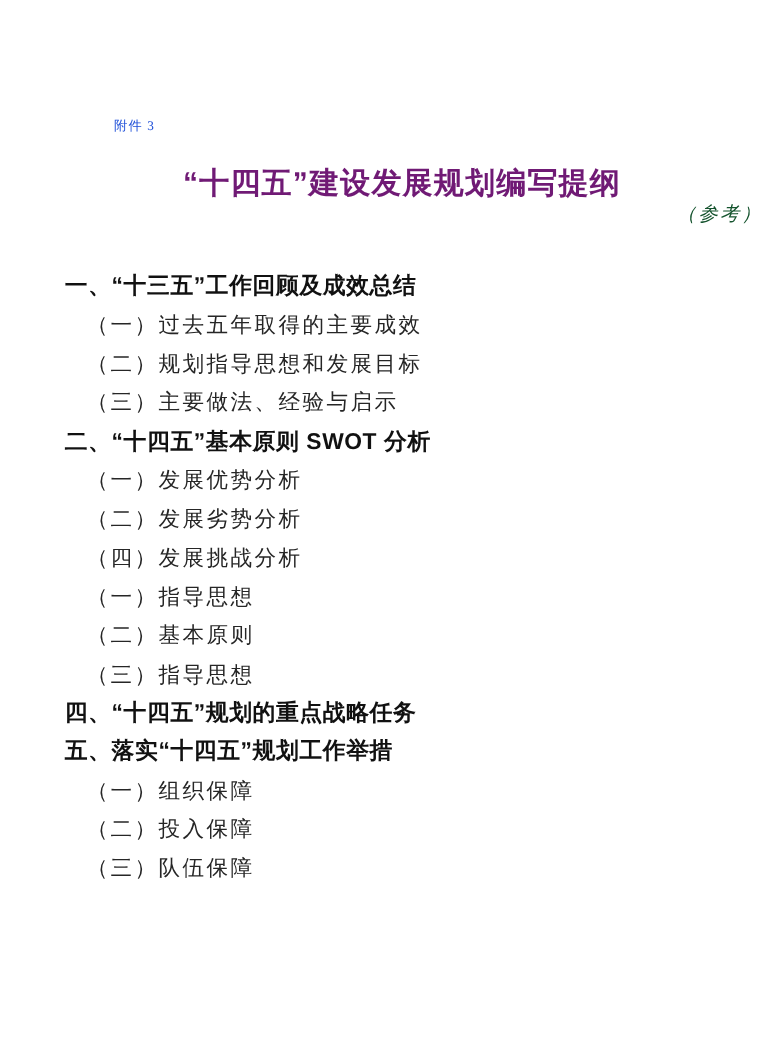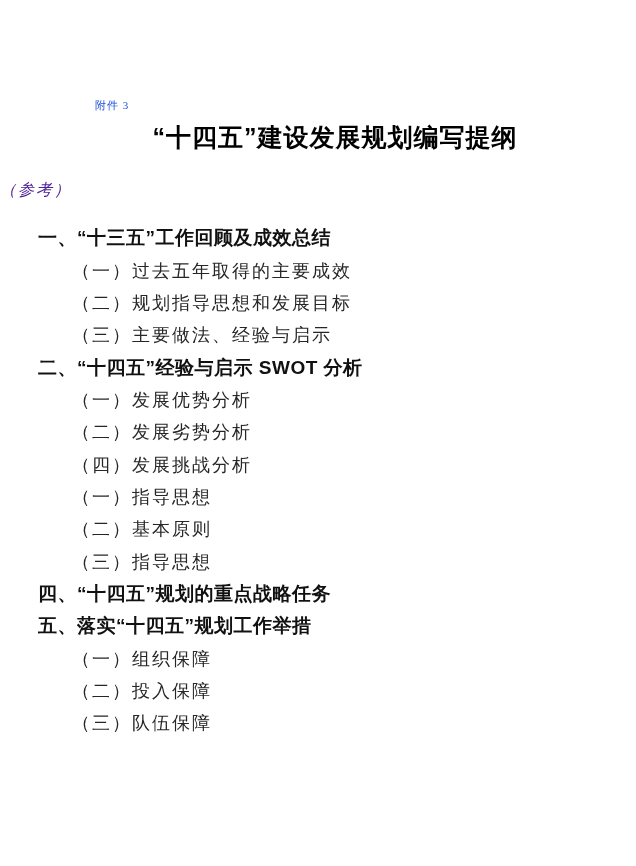--- a/index.html
+++ b/index.html
@@ -22,58 +22,57 @@
     top: 100px;
     font-size: 11px;
     line-height: 1;
     letter-spacing: 1px;
     color: #1d4ed8;
     margin-left: 25px;
   }
   .title {
     position: absolute;
     left: 70px;
-    top: 122px;
+    top: 138px;
     width: 530px;
     margin: 0;
     text-align: center;
     font-family: "Liberation Sans", "DejaVu Sans", sans-serif;
     font-weight: 700;
     font-size: 25px;
     line-height: 1.2;
     letter-spacing: 1px;
-    color: #000000;
+    color: #701a75;
     white-space: nowrap;
   }
   .subtitle {
     position: absolute;
     left: 0;
     top: 168px;
     width: 636px;
-    text-align: left;
+    text-align: right;
     font-style: italic;
     font-size: 16px;
     letter-spacing: 2px;
-    color: #4c1d95;
-    margin-top: 12px;
+    color: #14532d;
   }
   .outline {
     position: absolute;
     left: 0;
     top: 222px;
     width: 636px;
   }
   .line {
     height: 32.35px;
     display: flex;
     align-items: center;
     white-space: nowrap;
   }
   .heading {
-    padding-left: 38px;
+    padding-left: 54px;
     font-family: "Liberation Sans", "DejaVu Sans", sans-serif;
     font-weight: 700;
     font-size: 19px;
     letter-spacing: 0.5px;
     color: #111111;
   }
   .item {
     padding-left: 72px;
     font-family: "Liberation Serif", "DejaVu Serif", serif;
     font-size: 18px;
@@ -102,21 +101,21 @@
 
   <div class="subtitle">（参考）</div>
 
   <div class="outline">
 
     <div class="line heading">一、“十三五”工作回顾及成效总结</div>
     <div class="line item">（一）过去五年取得的主要成效</div>
     <div class="line item">（二）规划指导思想和发展目标</div>
     <div class="line item">（三）主要做法、经验与启示</div>
 
-    <div class="line heading">二、“十四五”经验与启示 SWOT 分析</div>
+    <div class="line heading">二、“十四五”基本原则 SWOT 分析</div>
     <div class="line item">（一）发展优势分析</div>
     <div class="line item">（二）发展劣势分析</div>
     <div class="line item">（四）发展挑战分析</div>
 
     <div class="line item">（一）指导思想</div>
     <div class="line item">（二）基本原则</div>
     <div class="line item">（三）指导思想</div>
 
     <div class="line heading">四、“十四五”规划的重点战略任务</div>
 

